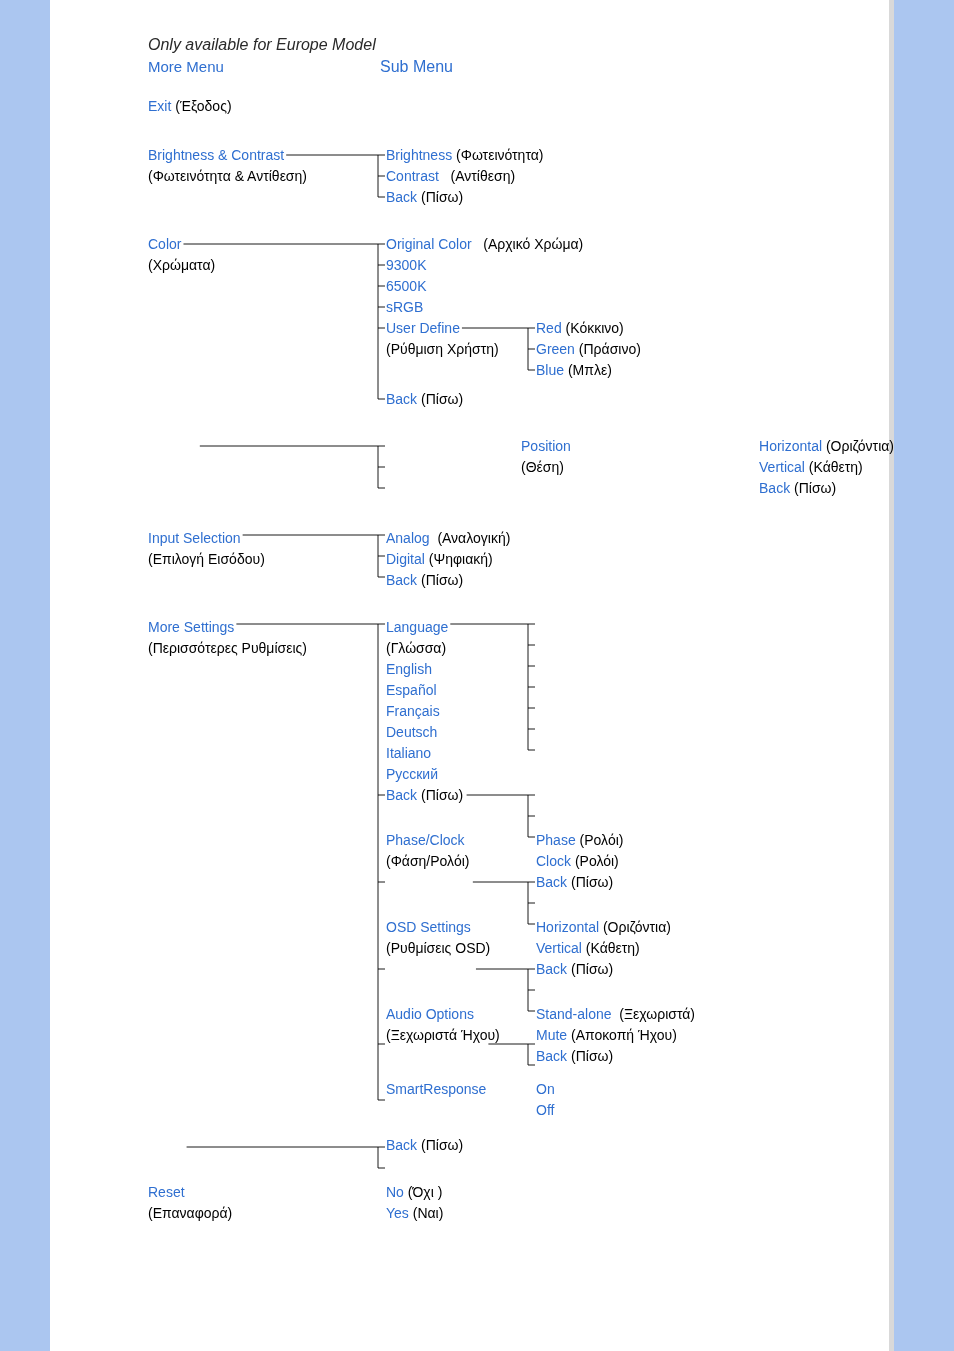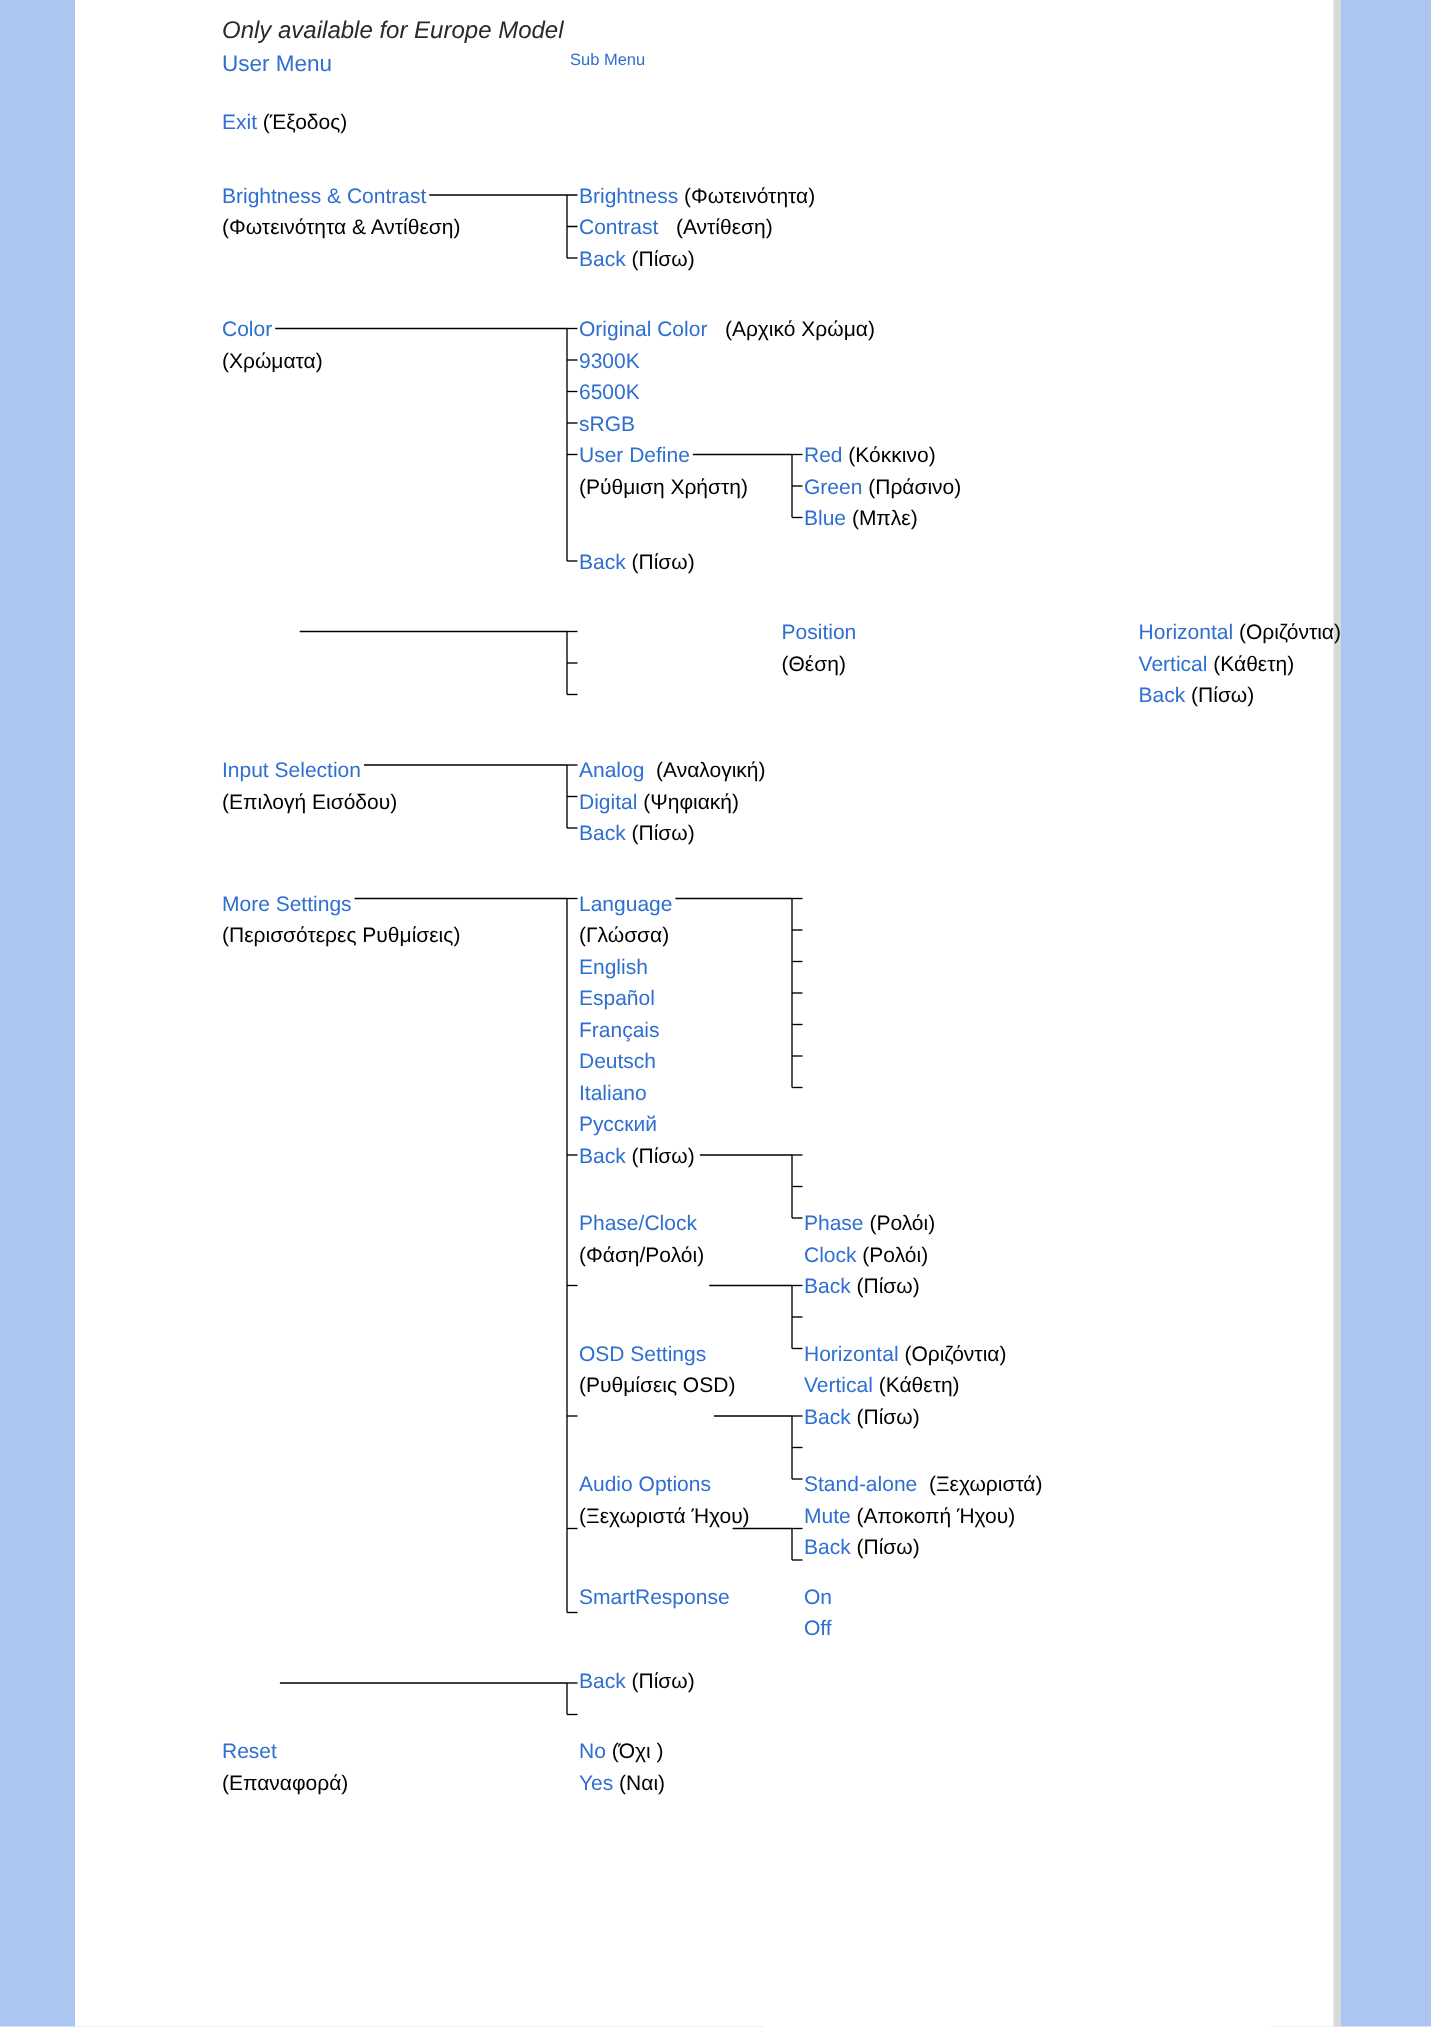--- a/index.html
+++ b/index.html
@@ -9,21 +9,21 @@
     font-family: Arial, Helvetica, sans-serif;
     font-size: 14px;
     width: 954px;
   }
   .page {
     margin: 0 auto;
     margin-left: 50px;
     margin-right: 60px;
     background: #ffffff;
     min-height: 1351px;
-    padding-top: 12px;
+    padding-top: 36px;
     position: relative;
     box-sizing: border-box;
   }
   .scroll-edge {
     position: absolute;
     top: 0;
     right: 0;
     width: 5px;
     height: 100%;
     background: #d9d9d9;
@@ -41,21 +41,21 @@
     display: flex;
     margin-bottom: 20px;
   }
   .headers .main-h {
     color: #2f6fd0;
     font-size: 15px;
     width: 232px;
   }
   .headers .sub-h {
     color: #2f6fd0;
-    font-size: 11px;
+    font-size: 16px;
   }
   .link {
     color: #2f6fd0;
   }
   .trans {
     color: #000;
   }
   .row {
     display: flex;
     align-items: flex-start;
@@ -87,21 +87,21 @@
 </head>
 <body>
 
 <div class="page">
   <div class="scroll-edge"></div>
   <div class="content">
 
     <div class="note">Only available for Europe Model</div>
 
     <div class="headers">
-      <div class="main-h">User Menu</div>
+      <div class="main-h">More Menu</div>
       <div class="sub-h">Sub Menu</div>
     </div>
 
     <div class="wrap" id="tree-wrap">
 
       <div class="row" style="margin-bottom:28px;">
         <div class="col-main">
           <div class="item">
             <span id="exit-l" class="link">Exit</span>
             <span class="trans">(Έξοδος)</span>

